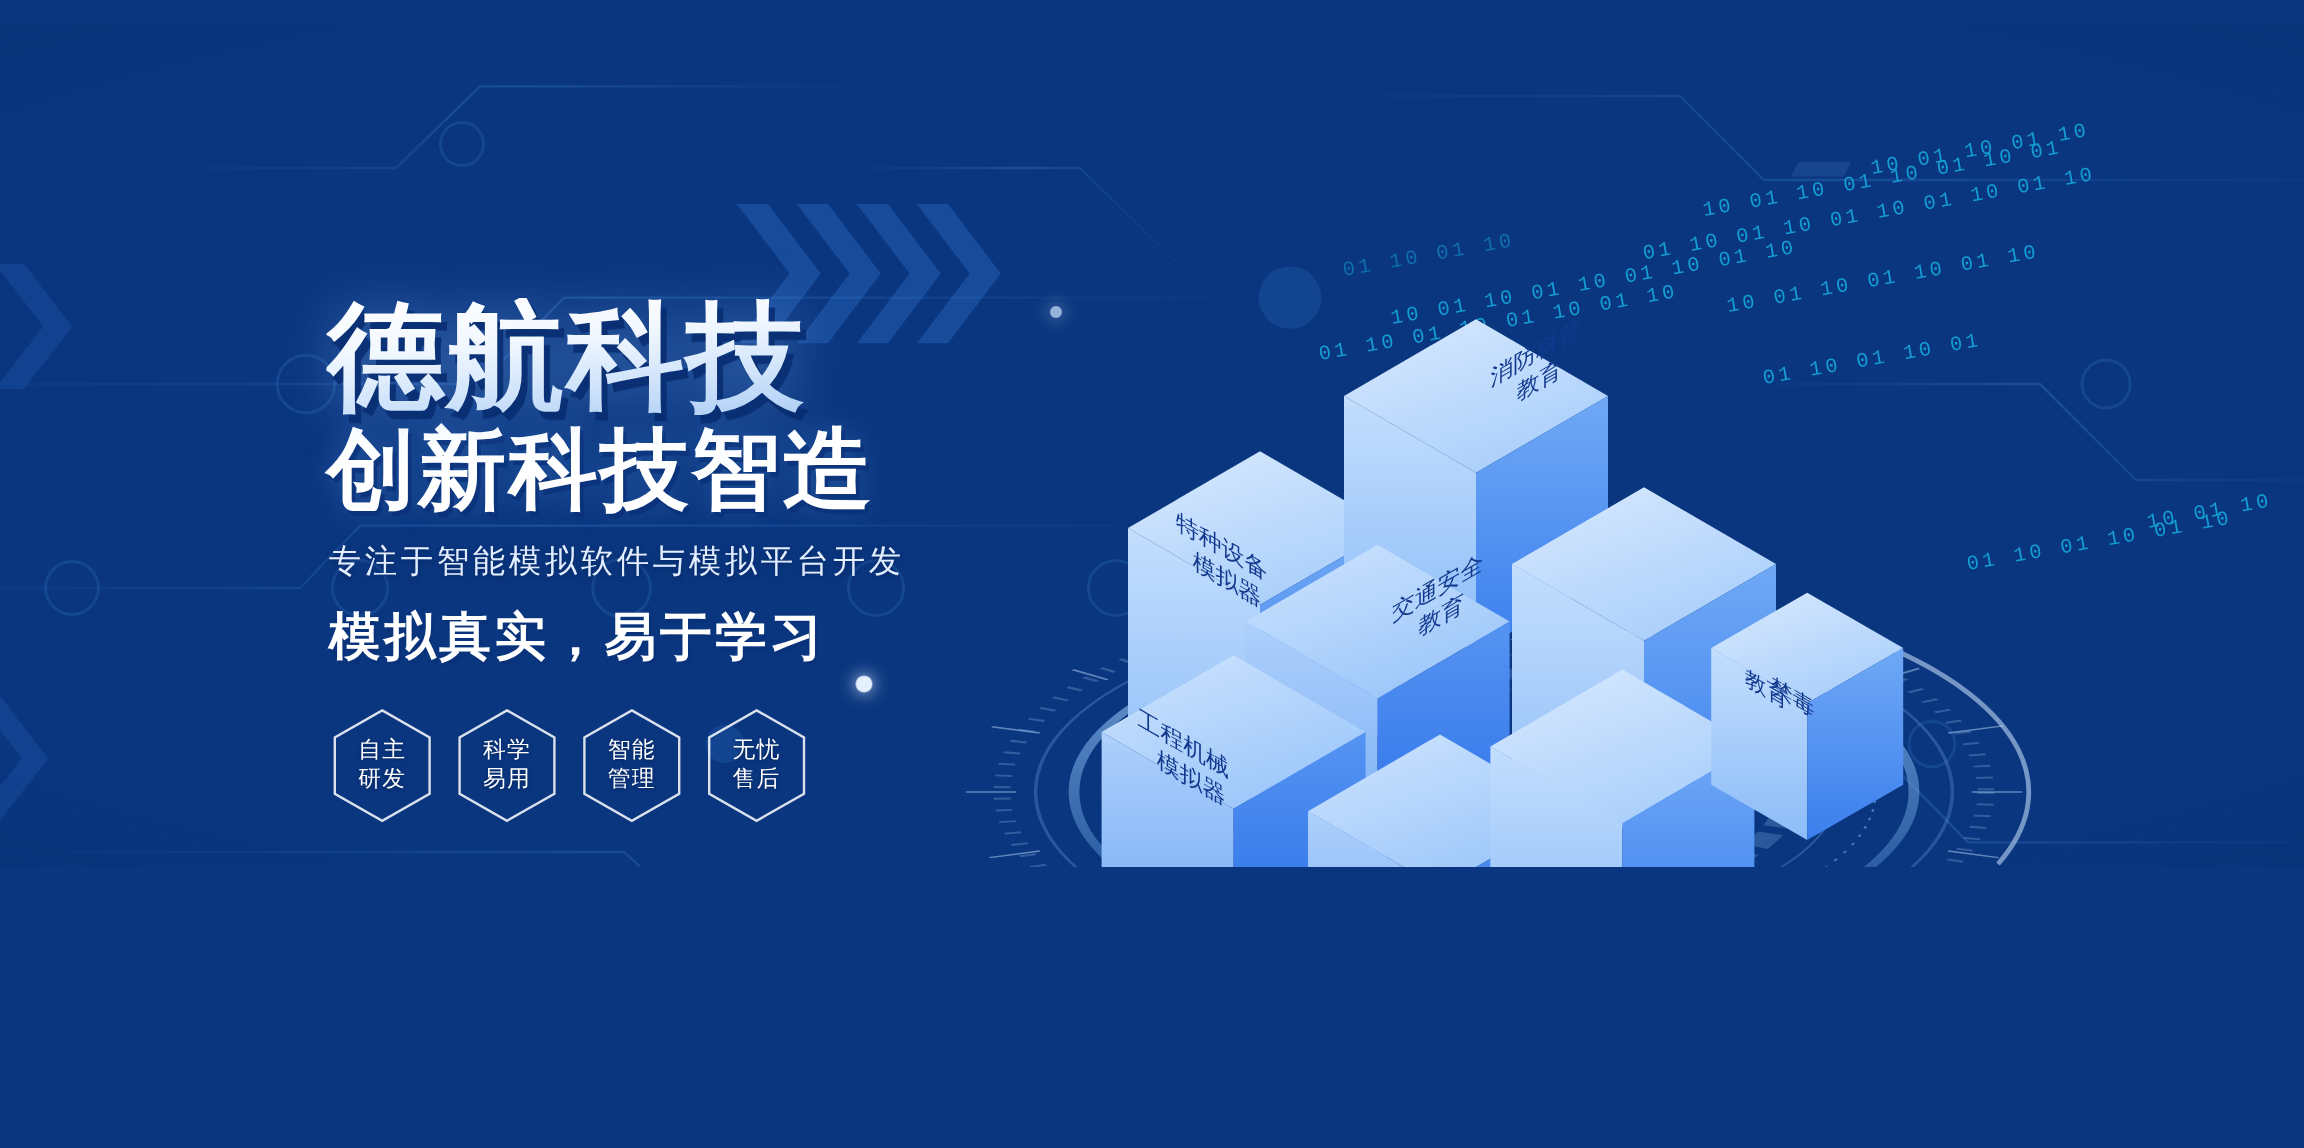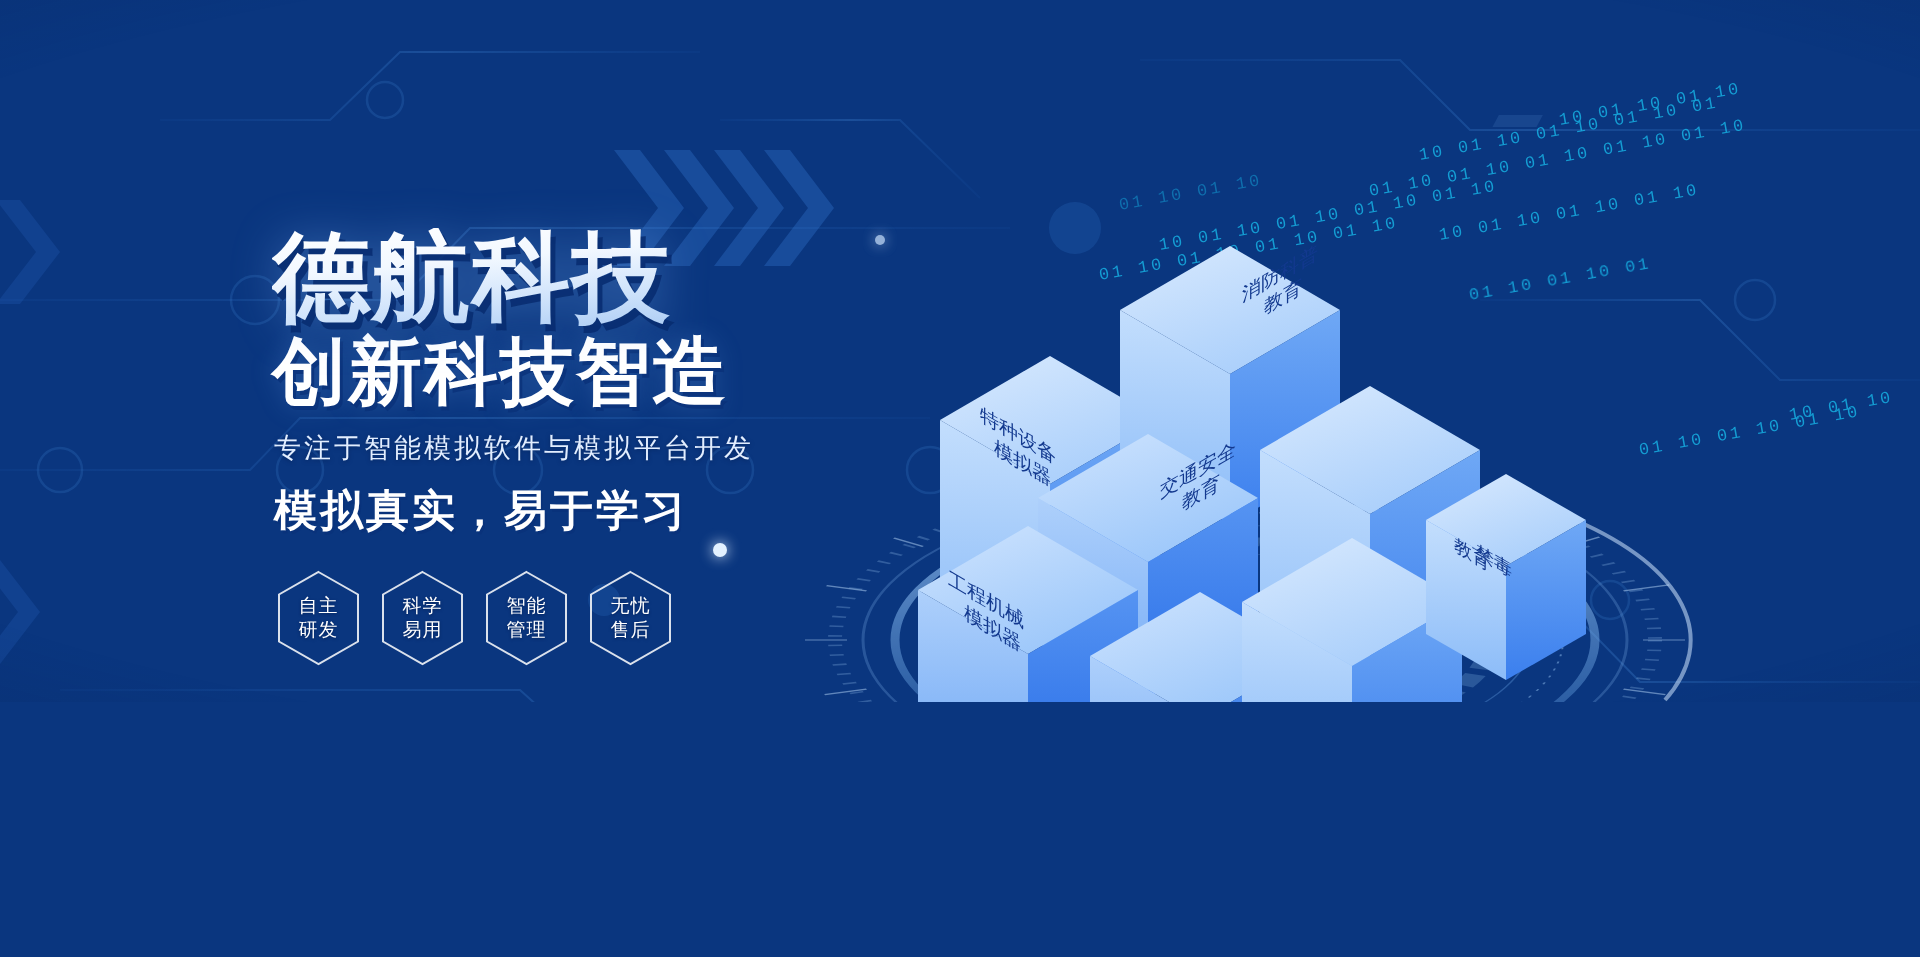--- a/index.html
+++ b/index.html
@@ -5,20 +5,21 @@
 <style>
   html,body{margin:0;padding:0;background:#0a367f;}
   *{box-sizing:border-box;}
   #stage{
     position:relative;width:1920px;height:702px;overflow:hidden;
     font-family:"Liberation Sans","DejaVu Sans",sans-serif;
     background:
       radial-gradient(115% 95% at 78% 52%, #1358c9 0%, #0e47ad 26%, #0a3display 45%, rgba(10,50,124,0) 70%),
       radial-gradient(80% 70% at 20% 30%, #0f47ad 0%, rgba(12,60,150,0) 65%),
       linear-gradient(125deg,#073078 0%,#0a3b90 38%,#0c44a2 62%,#08306f 100%);
+    margin-top: 20px;
   }
 
   
   .bglayer{position:absolute;inset:0;pointer-events:none;}
   .bg-circuit{opacity:.55;}
   .bg-binary{opacity:.95;}
   .bg-chevrons{opacity:.5;}
   .vignette{
     position:absolute;inset:0;pointer-events:none;
     background:radial-gradient(140% 120% at 50% 50%, rgba(0,0,0,0) 48%, rgba(2,22,60,.55) 100%);

